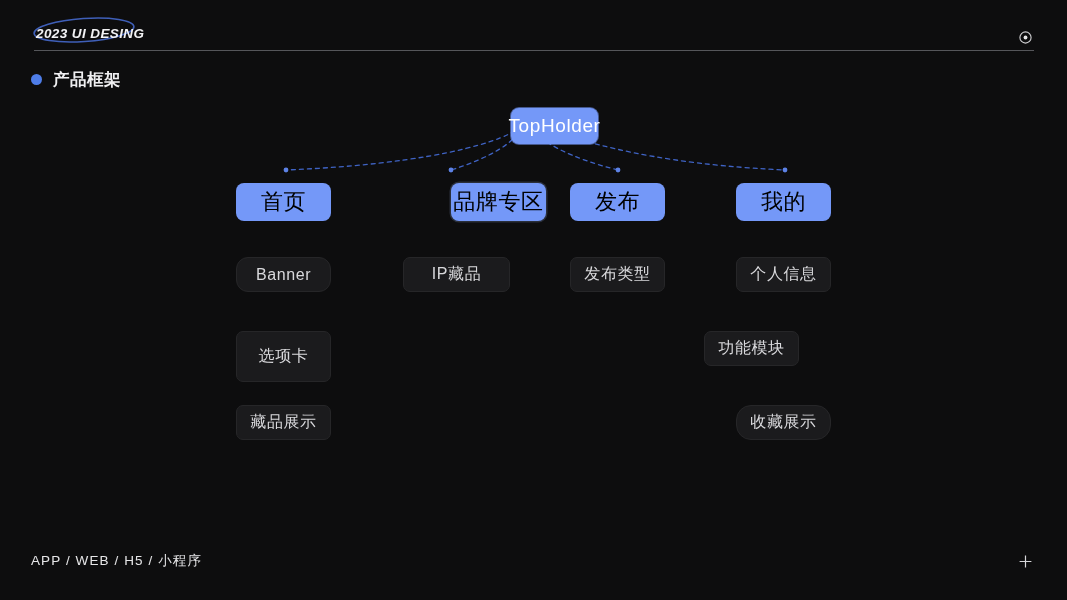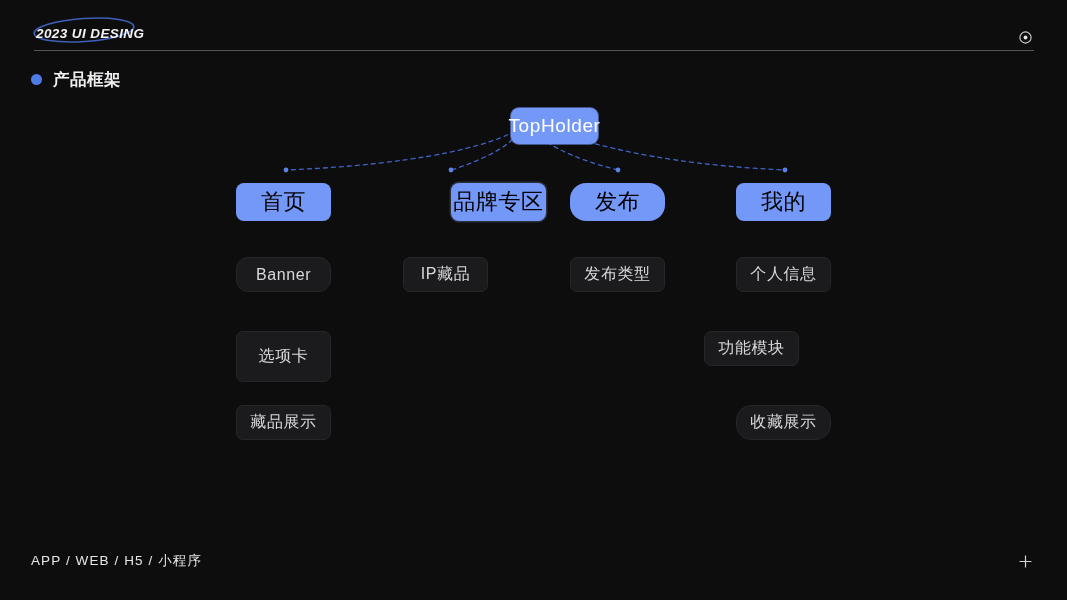--- a/index.html
+++ b/index.html
@@ -209,31 +209,31 @@
   <div class="node root" style="left:486px; top:108px; width:87px; height:36px;margin-left:25px;">
     <span>TopHolder</span>
   </div>
 
   <div class="node lvl2" style="left:236px; top:183px; width:95px; height:38px;">
     <span>首页</span>
   </div>
   <div class="node lvl2 outlined" style="left:403px; top:183px; width:95px; height:38px;">
     <span>品牌专区</span>
   </div>
-  <div class="node lvl2" style="left:570px; top:183px; width:95px; height:38px;border-radius:16px;">
+  <div class="node lvl2" style="left:570px; top:183px; width:95px; height:38px;">
     <span>发布</span>
   </div>
   <div class="node lvl2" style="left:736px; top:183px; width:95px; height:38px;">
     <span>我的</span>
   </div>
 
   <div class="node lvl3" style="left:236px; top:257px; width:95px; height:35px;border-radius:12px;">
     <span>Banner</span>
   </div>
-  <div class="node lvl3" style="left:403px; top:257px; width:85px; height:35px;">
+  <div class="node lvl3" style="left:403px; top:257px; width:107px; height:35px;">
     <span>IP藏品</span>
   </div>
   <div class="node lvl3" style="left:570px; top:257px; width:95px; height:35px;">
     <span>发布类型</span>
   </div>
   <div class="node lvl3" style="left:736px; top:257px; width:95px; height:35px;">
     <span>个人信息</span>
   </div>
 
   <div class="node lvl3" style="left:236px; top:331px; width:95px; height:51px;">

